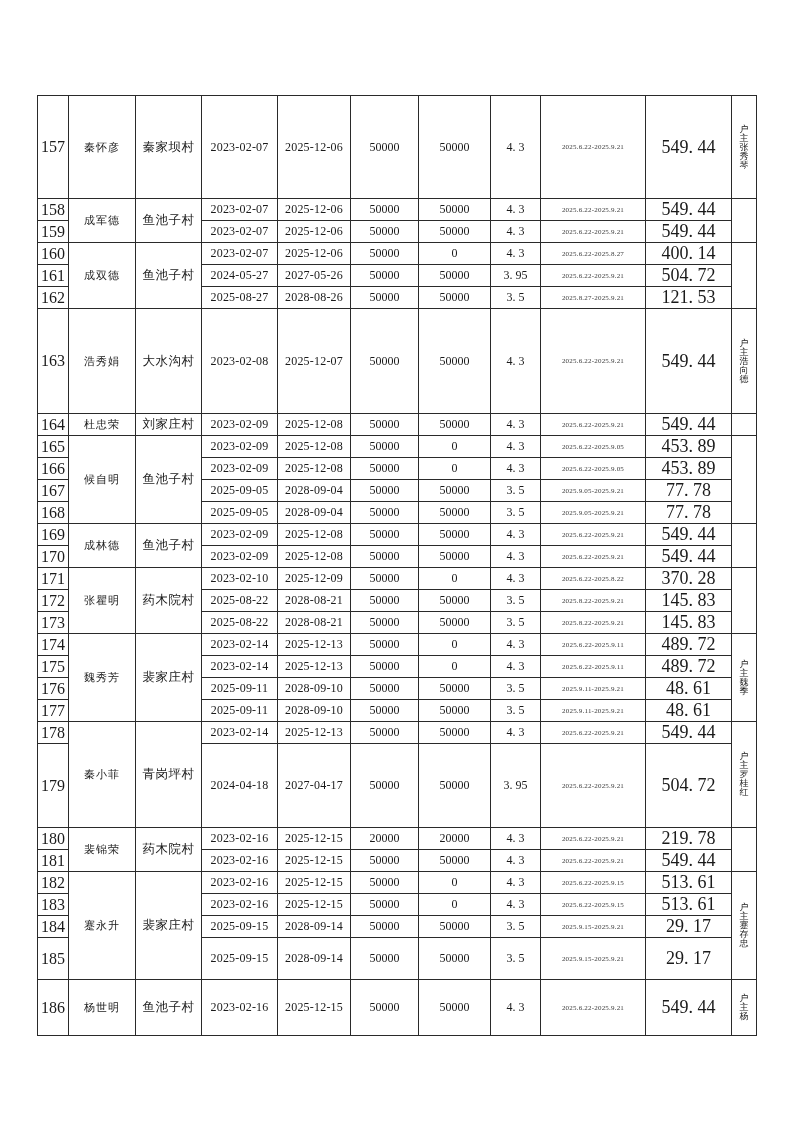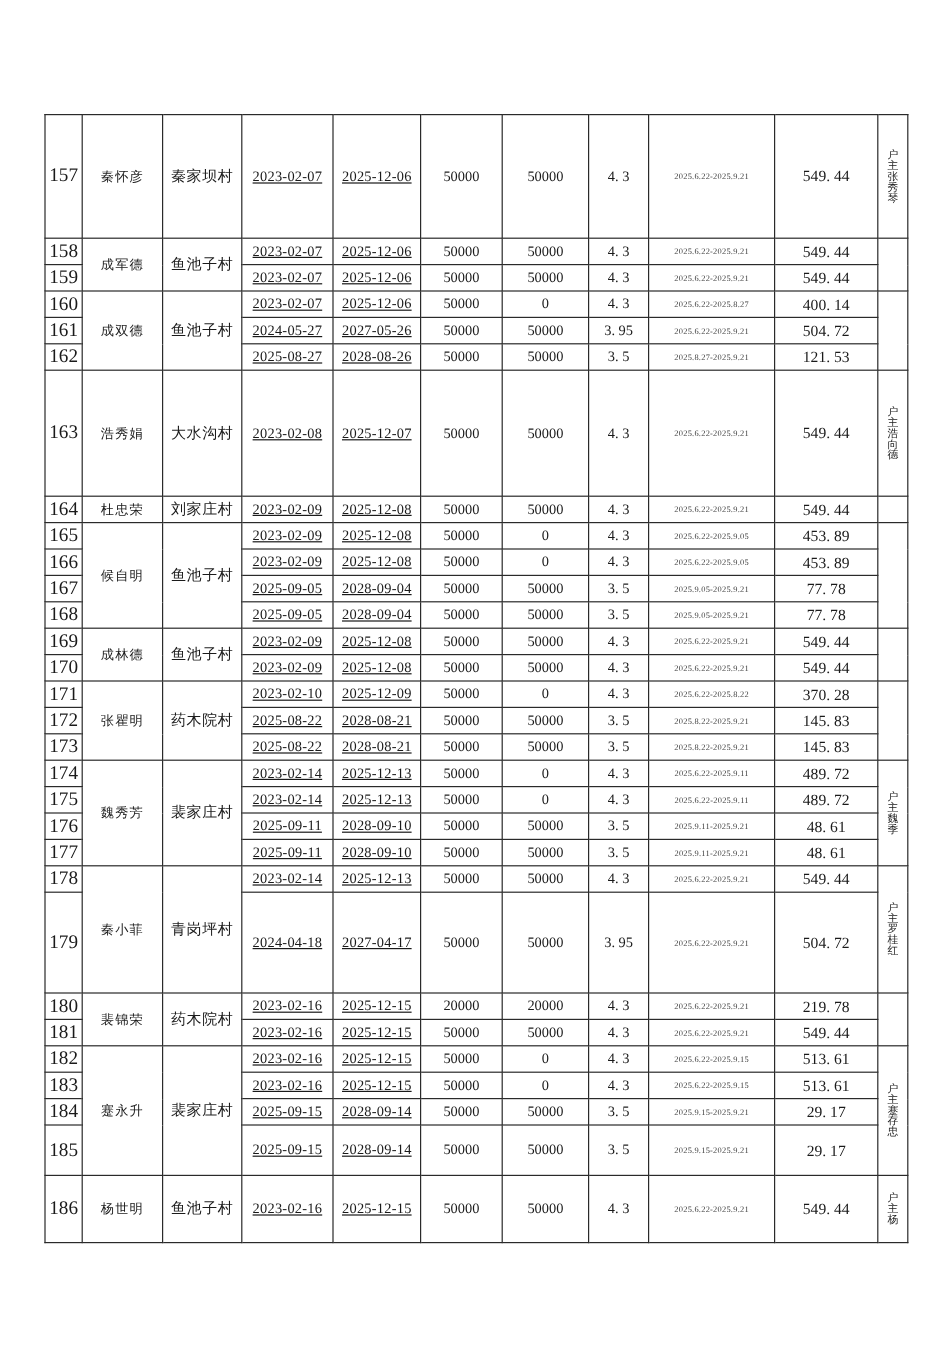--- a/index.html
+++ b/index.html
@@ -28,24 +28,24 @@
     border: 1px solid #2a2a2a;
     text-align: center;
     vertical-align: middle;
     padding: 0;
     overflow: hidden;
     white-space: nowrap;
   }
   .c-no       { font-size: 16px; }
   .c-name     { font-size: 11px; letter-spacing: 1px; }
   .c-village  { font-size: 12.5px; letter-spacing: 0.5px; }
-  .c-date     { font-size: 12px; letter-spacing: 0.2px; text-decoration: underline; }
+  .c-date     { font-size: 12px; letter-spacing: 0.2px; }
   .c-num      { font-size: 12px; }
   .c-period   { font-size: 7px; color: #3a3a3a; letter-spacing: 0.2px; }
-  .c-interest { font-size: 13px; }
+  .c-interest { font-size: 18px; }
   .c-note     { font-size: 9px; }
   .note-col {
     display: flex;
     flex-direction: column;
     justify-content: space-evenly;
     align-items: center;
     height: 100%;
     min-height: 100%;
   }
   .note-col span { line-height: 1; }

